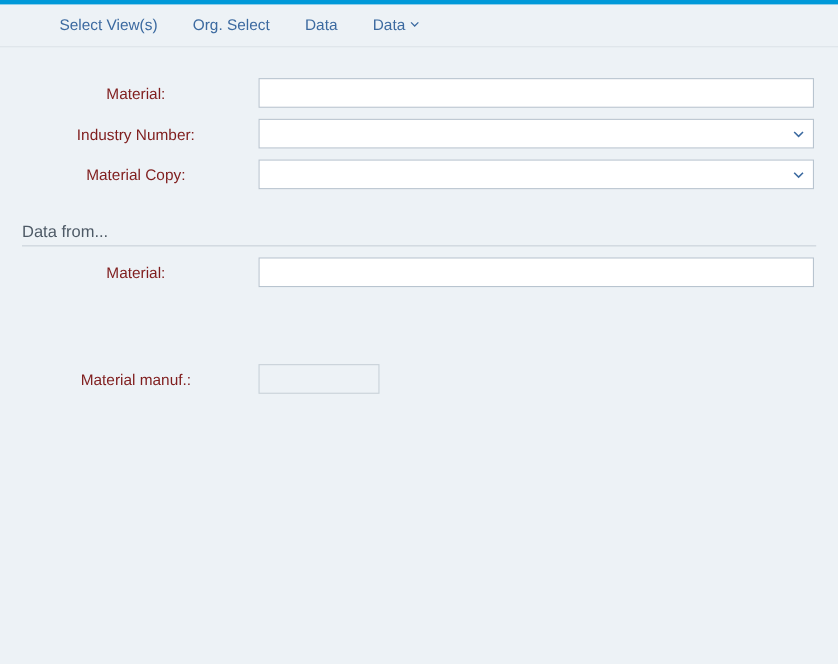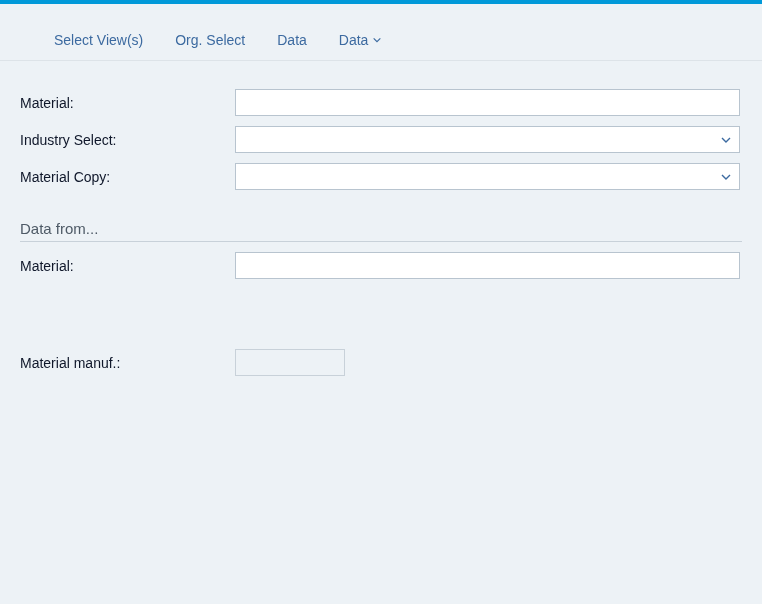--- a/index.html
+++ b/index.html
@@ -1,24 +1,24 @@
 <!DOCTYPE html>
 <html><head>
   <meta charset="utf-8">
   <style>
     * { box-sizing: border-box; margin: 0; padding: 0; }
     html, body { width: 762px; height: 604px; font-family: Arial, Helvetica, sans-serif; font-size: 14px; background: #edf2f6; color: #3d4d5c; overflow: hidden; }
     .top-accent { height: 4px; background: #0099d9; }
     .toolbar { display: flex; align-items: center; gap: 32px; padding: 10px 0 12px 54px; border-bottom: 1px solid #dde3e8; }
-    .toolbar-item { color: #3c6aa0; font-size: 14px; cursor: pointer; display: inline-flex; align-items: center; gap: 4px; margin-top: 18px; }
+    .toolbar-item { color: #3c6aa0; font-size: 14px; cursor: pointer; display: inline-flex; align-items: center; gap: 4px; }
     .chevron-down-icon svg { width: 10px; height: 10px; display: block; }
     .content { padding: 28px 20px 0 20px; }
     .form-block { margin-bottom: 30px; }
     .form-row { display: flex; align-items: center; margin-bottom: 10px; }
-    .form-label { width: 215px; text-align: left; padding-right: 8px; color: #0f172a; font-size: 14px; }
+    .form-label { width: 215px; text-align: center; padding-right: 8px; color: #7f1d1d; font-size: 14px; }
     .input-wrap { position: relative; }
     .text-input, .select-input { height: 27px; border: 1px solid #b8c4cf; background: #ffffff; font-size: 14px; padding: 0 6px; color: #3d4d5c; }
     .text-input.wide, .select-input.wide { width: 505px; }
     .text-input.small { width: 160px; }
     .text-input.xsmall { width: 110px; }
     .text-input.disabled { background: #edf2f6; border: 1px solid #c8d1d9; }
     .select-input { padding-right: 26px; }
     .dropdown-arrow { position: absolute; right: 8px; top: 50%; transform: translateY(-50%); pointer-events: none; }
     .dropdown-arrow svg { width: 12px; height: 12px; display: block; }
     .section-title { color: #4e5a66; font-size: 15px; padding-bottom: 4px; border-bottom: 1px solid #c8d1d9; margin: 20px 0 10px 0; }
@@ -46,21 +46,21 @@
 <div class="content">
 
   <div class="form-block">
     <div class="form-row">
       <div class="form-label">Material:</div>
       <div class="input-wrap">
         <input type="text" class="text-input wide" value="" style="">
       </div>
     </div>
     <div class="form-row">
-      <div class="form-label">Industry Select:</div>
+      <div class="form-label">Industry Number:</div>
       <div class="input-wrap">
         <input type="text" class="select-input wide" value="" style="">
         <span class="dropdown-arrow">
           <svg viewBox="0 0 12 12">
               <path d="M2 4 L6 8 L10 4" fill="none" stroke="#3c6aa0" stroke-width="1.4"></path>
             </svg>
         </span>
       </div>
     </div>
     <div class="form-row">

